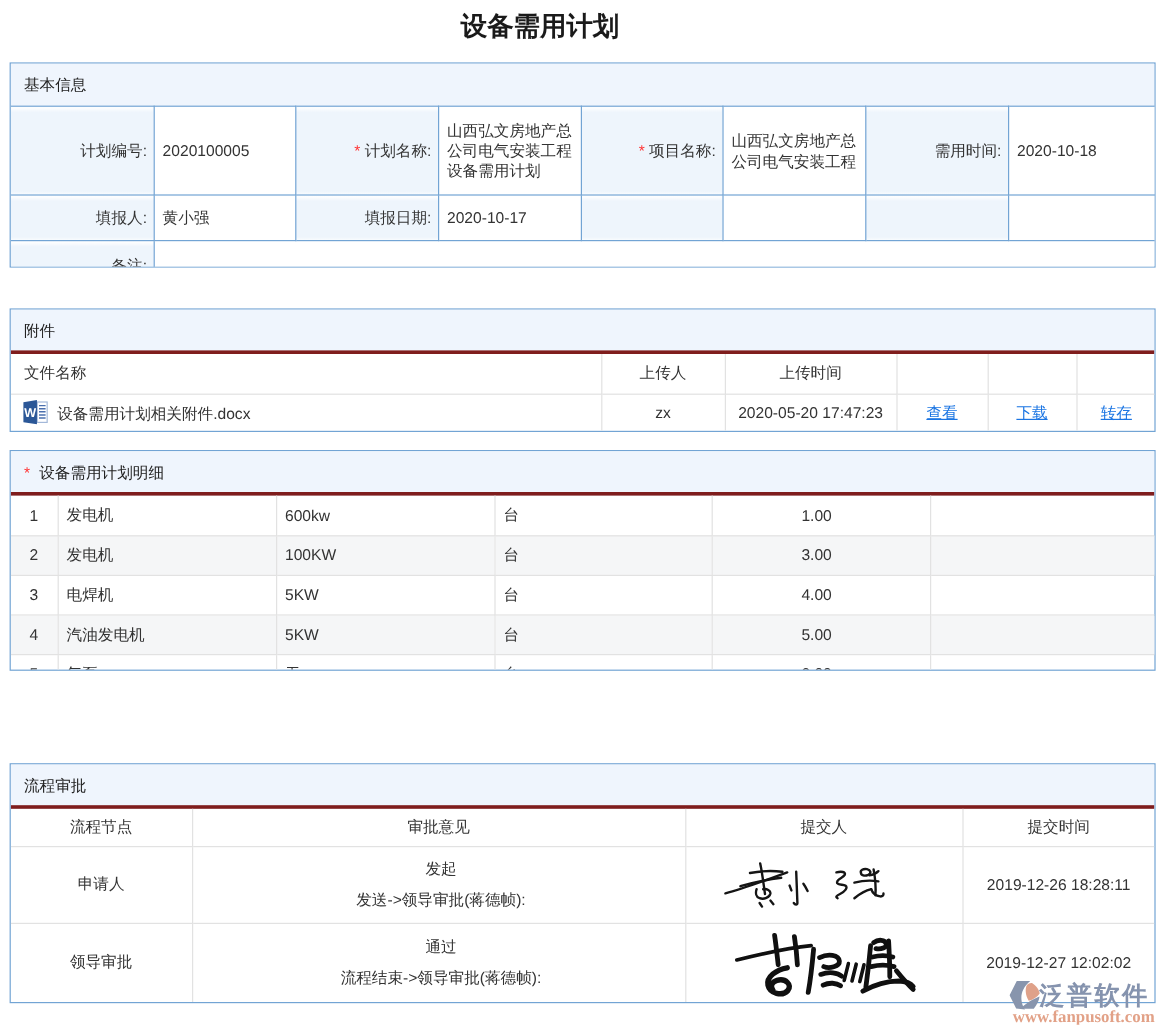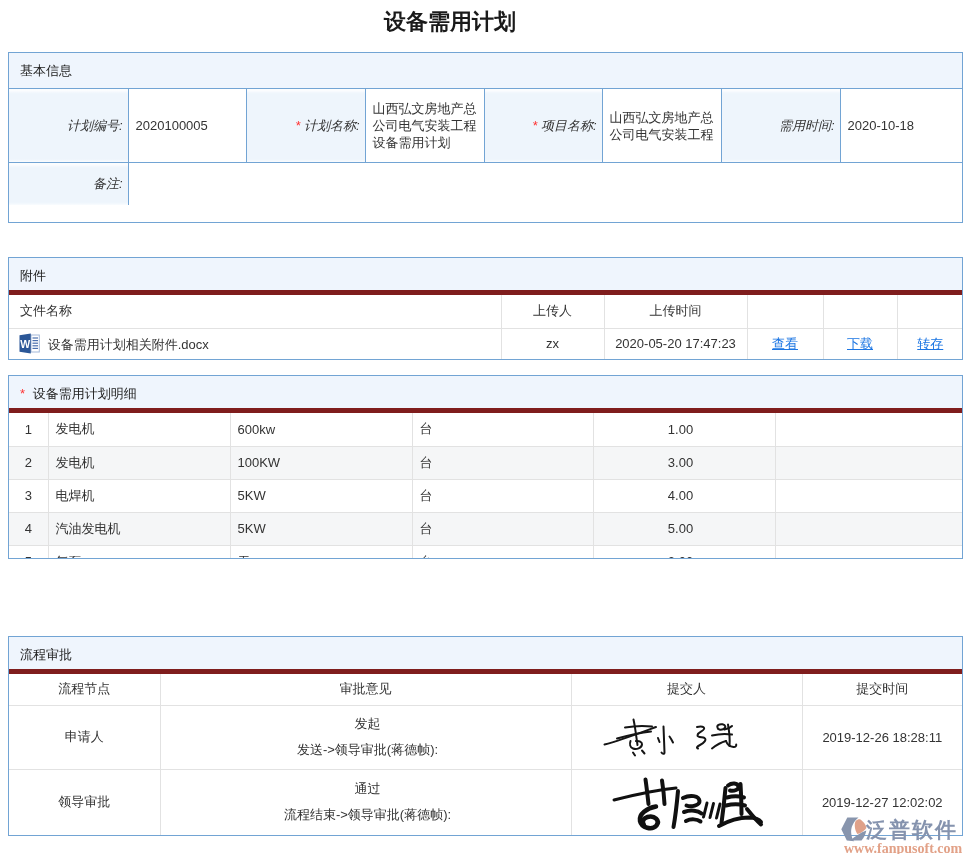--- a/index.html
+++ b/index.html
@@ -2,31 +2,31 @@
 <html><head>
 <meta charset="utf-8">
 <style>
 * { margin:0; padding:0; box-sizing:border-box; }
 html,body { width:971px; height:854px; background:#fff; font-family:"Liberation Sans",sans-serif; }
 body { position:relative; overflow:hidden; color:#333; font-size:13px; }
 .title { position:absolute; left:0; top:7px; width:900px; text-align:center; font-size:22px; font-weight:bold; color:#1a1a1a; }
 .box { position:absolute; left:8px; width:955px; border:1px solid #72a4d4; overflow:hidden; }
 .bar { height:35px; line-height:35px; background:#eff5fd; padding-left:11px; color:#222; }
 .bar .req { color:#f33; margin-right:4px; }
-.graybar { height:37px; line-height:36px; border-bottom:5px solid #7f1d1d; }
+.graybar { height:37px; line-height:36px; border-bottom:3px solid #7f1d1d; }
 table { border-collapse:collapse; table-layout:fixed; width:953px; }
 td, th { font-weight:normal; font-size:13px; color:#333; overflow:hidden; }
 
 #box1 { top:52px; height:171px; }
 #t1 td { border:1px solid #72a4d4; }
 #box1 .bar { height:35px; line-height:35px; }
 #t1 tr td:first-child { border-left:none; }
 #t1 tr td:last-child { border-right:none; }
 #t1 tr:last-child td { border-bottom:none; }
-#t1 .lbl { background:linear-gradient(#ffffff 0px,#eef5fc 4px,#eef5fc calc(100% - 3px),#fbfdff 100%); text-align:right; padding-right:5px;font-style:italic; }
+#t1 .lbl { background:linear-gradient(#ffffff 0px,#eef5fc 4px,#eef5fc calc(100% - 3px),#fbfdff 100%); text-align:right; padding-right:5px; }
 #t1 .val { background:#fff; text-align:left; padding-left:7px; padding-right:4px; line-height:17px; }
 .req { color:#f33; }
 
 #box2 { top:257px; height:103px; }
 #t2 td { border:1px solid #e2e2e2; border-top:none; }
 #t2 tr td:first-child { border-left:none; }
 #t2 tr td:last-child { border-right:none; }
 #t2 tr:last-child td { border-bottom:none; }
 #t2 .c { text-align:center; }
 a.lnk { color:#1b75e3; text-decoration:underline; }
@@ -73,20 +73,30 @@
     <tbody>
         <tr style="height:74px">
       <td class="lbl">计划编号:</td>
       <td class="val">2020100005</td>
       <td class="lbl"><span class="req">*</span> 计划名称:</td>
       <td class="val">山西弘文房地产总公司电气安装工程设备需用计划</td>
       <td class="lbl"><span class="req">*</span> 项目名称:</td>
       <td class="val">山西弘文房地产总公司电气安装工程</td>
       <td class="lbl">需用时间:</td>
       <td class="val">2020-10-18</td>
+    </tr>
+    <tr style="height:38px">
+      <td class="lbl">填报人:</td>
+      <td class="val">黄小强</td>
+      <td class="lbl">填报日期:</td>
+      <td class="val">2020-10-17</td>
+      <td class="lbl"></td>
+      <td class="val"></td>
+      <td class="lbl"></td>
+      <td class="val"></td>
     </tr>
     <tr style="height:42px">
       <td class="lbl">备注:</td>
       <td class="val" colspan="7"></td>
     </tr>
   </tbody>
     </table>
 </div>
 
 <div class="box" id="box2">

